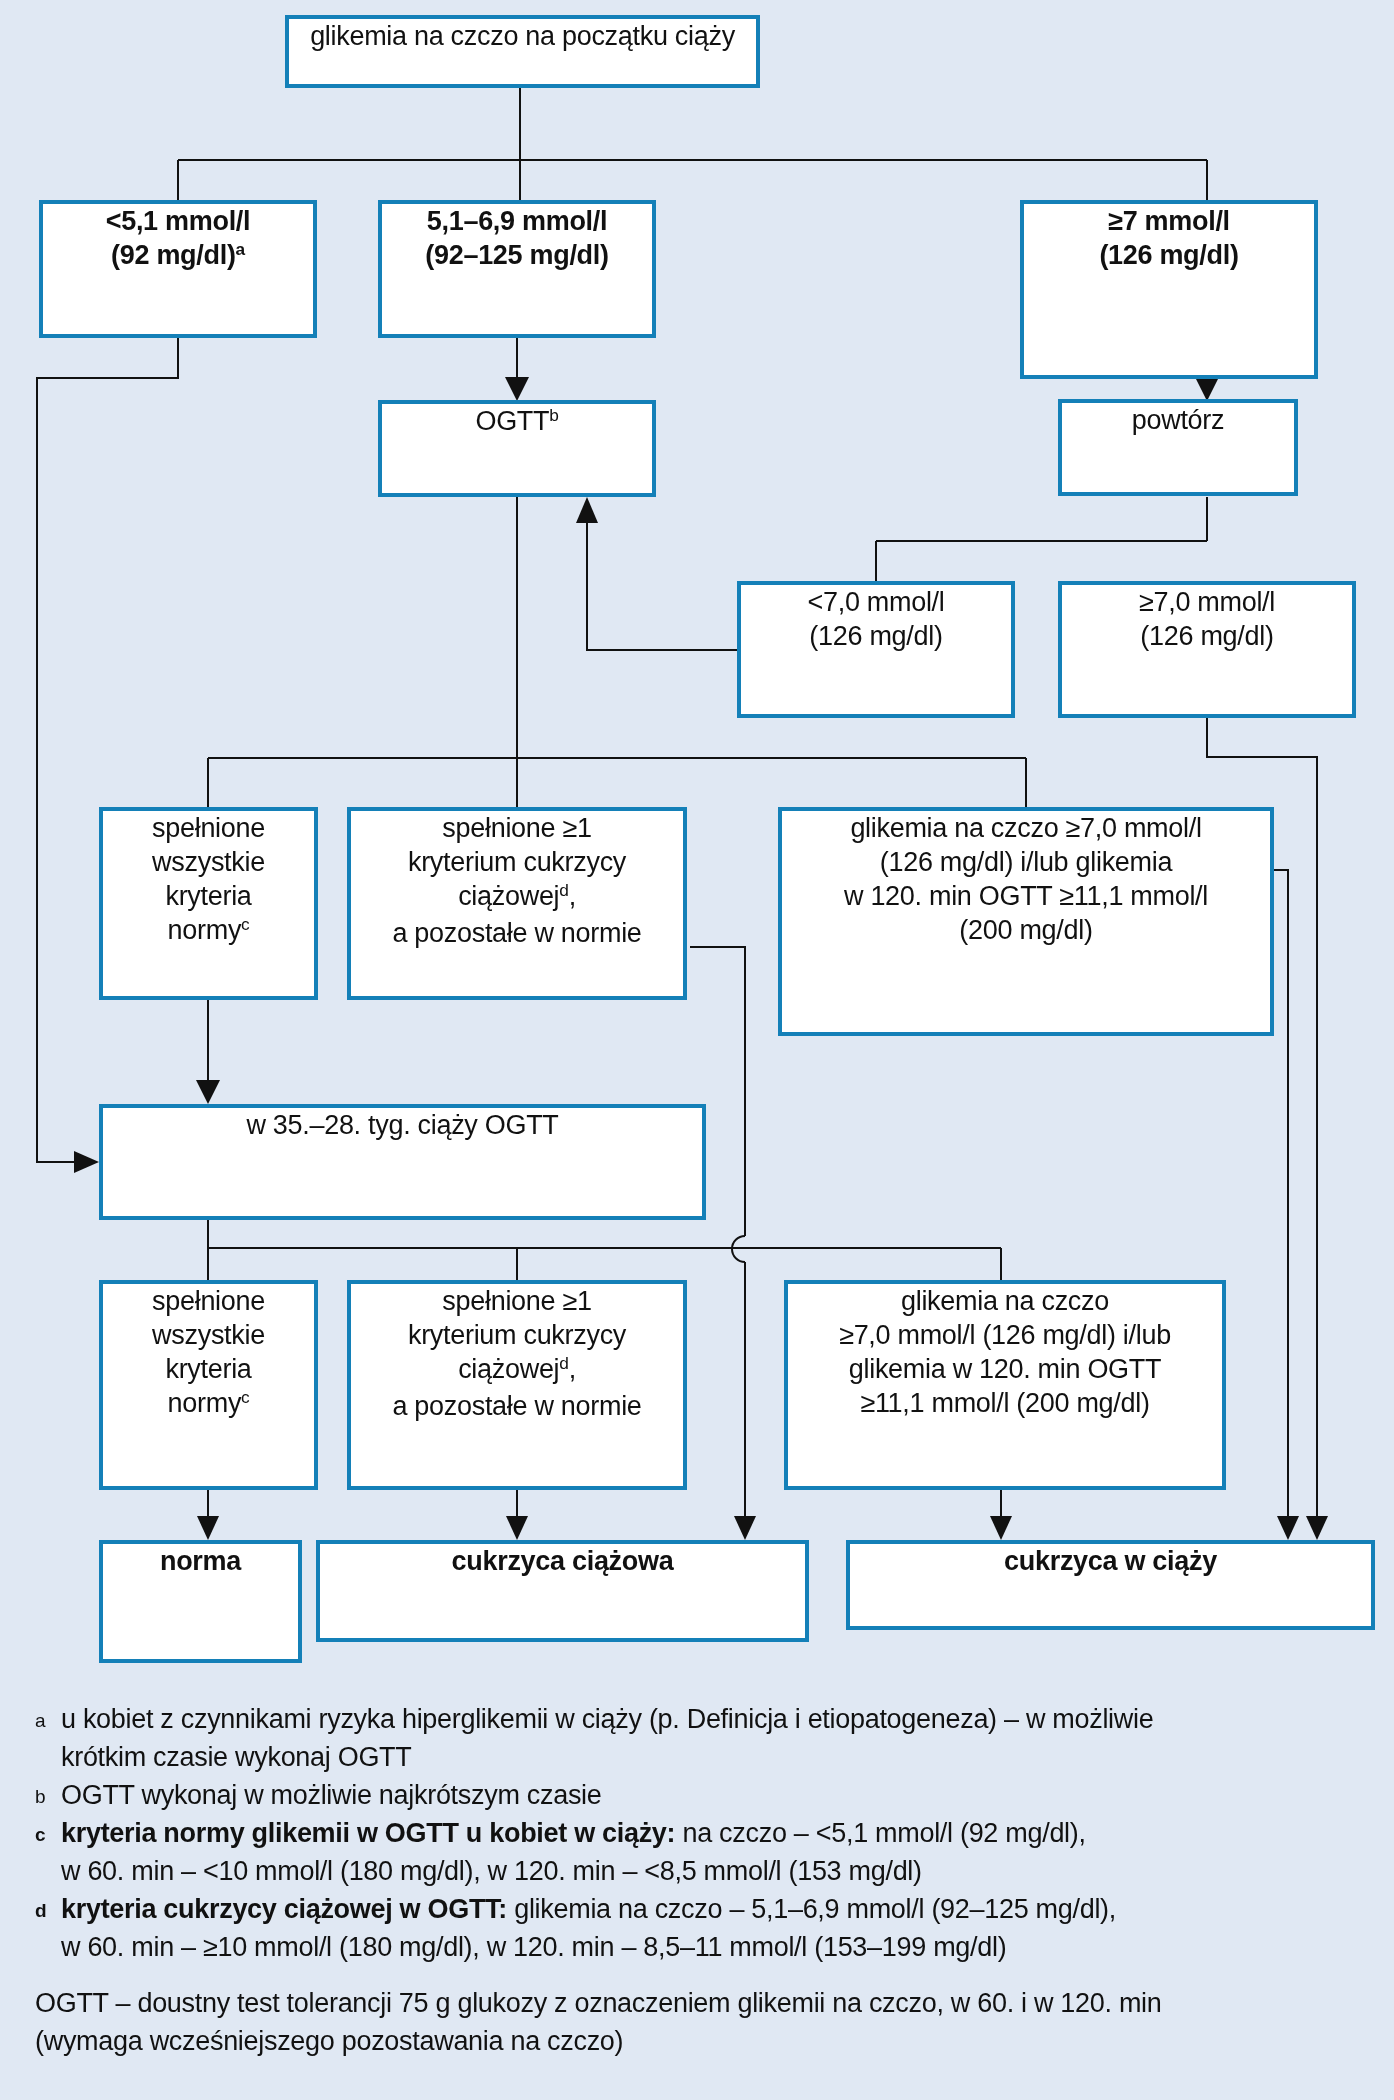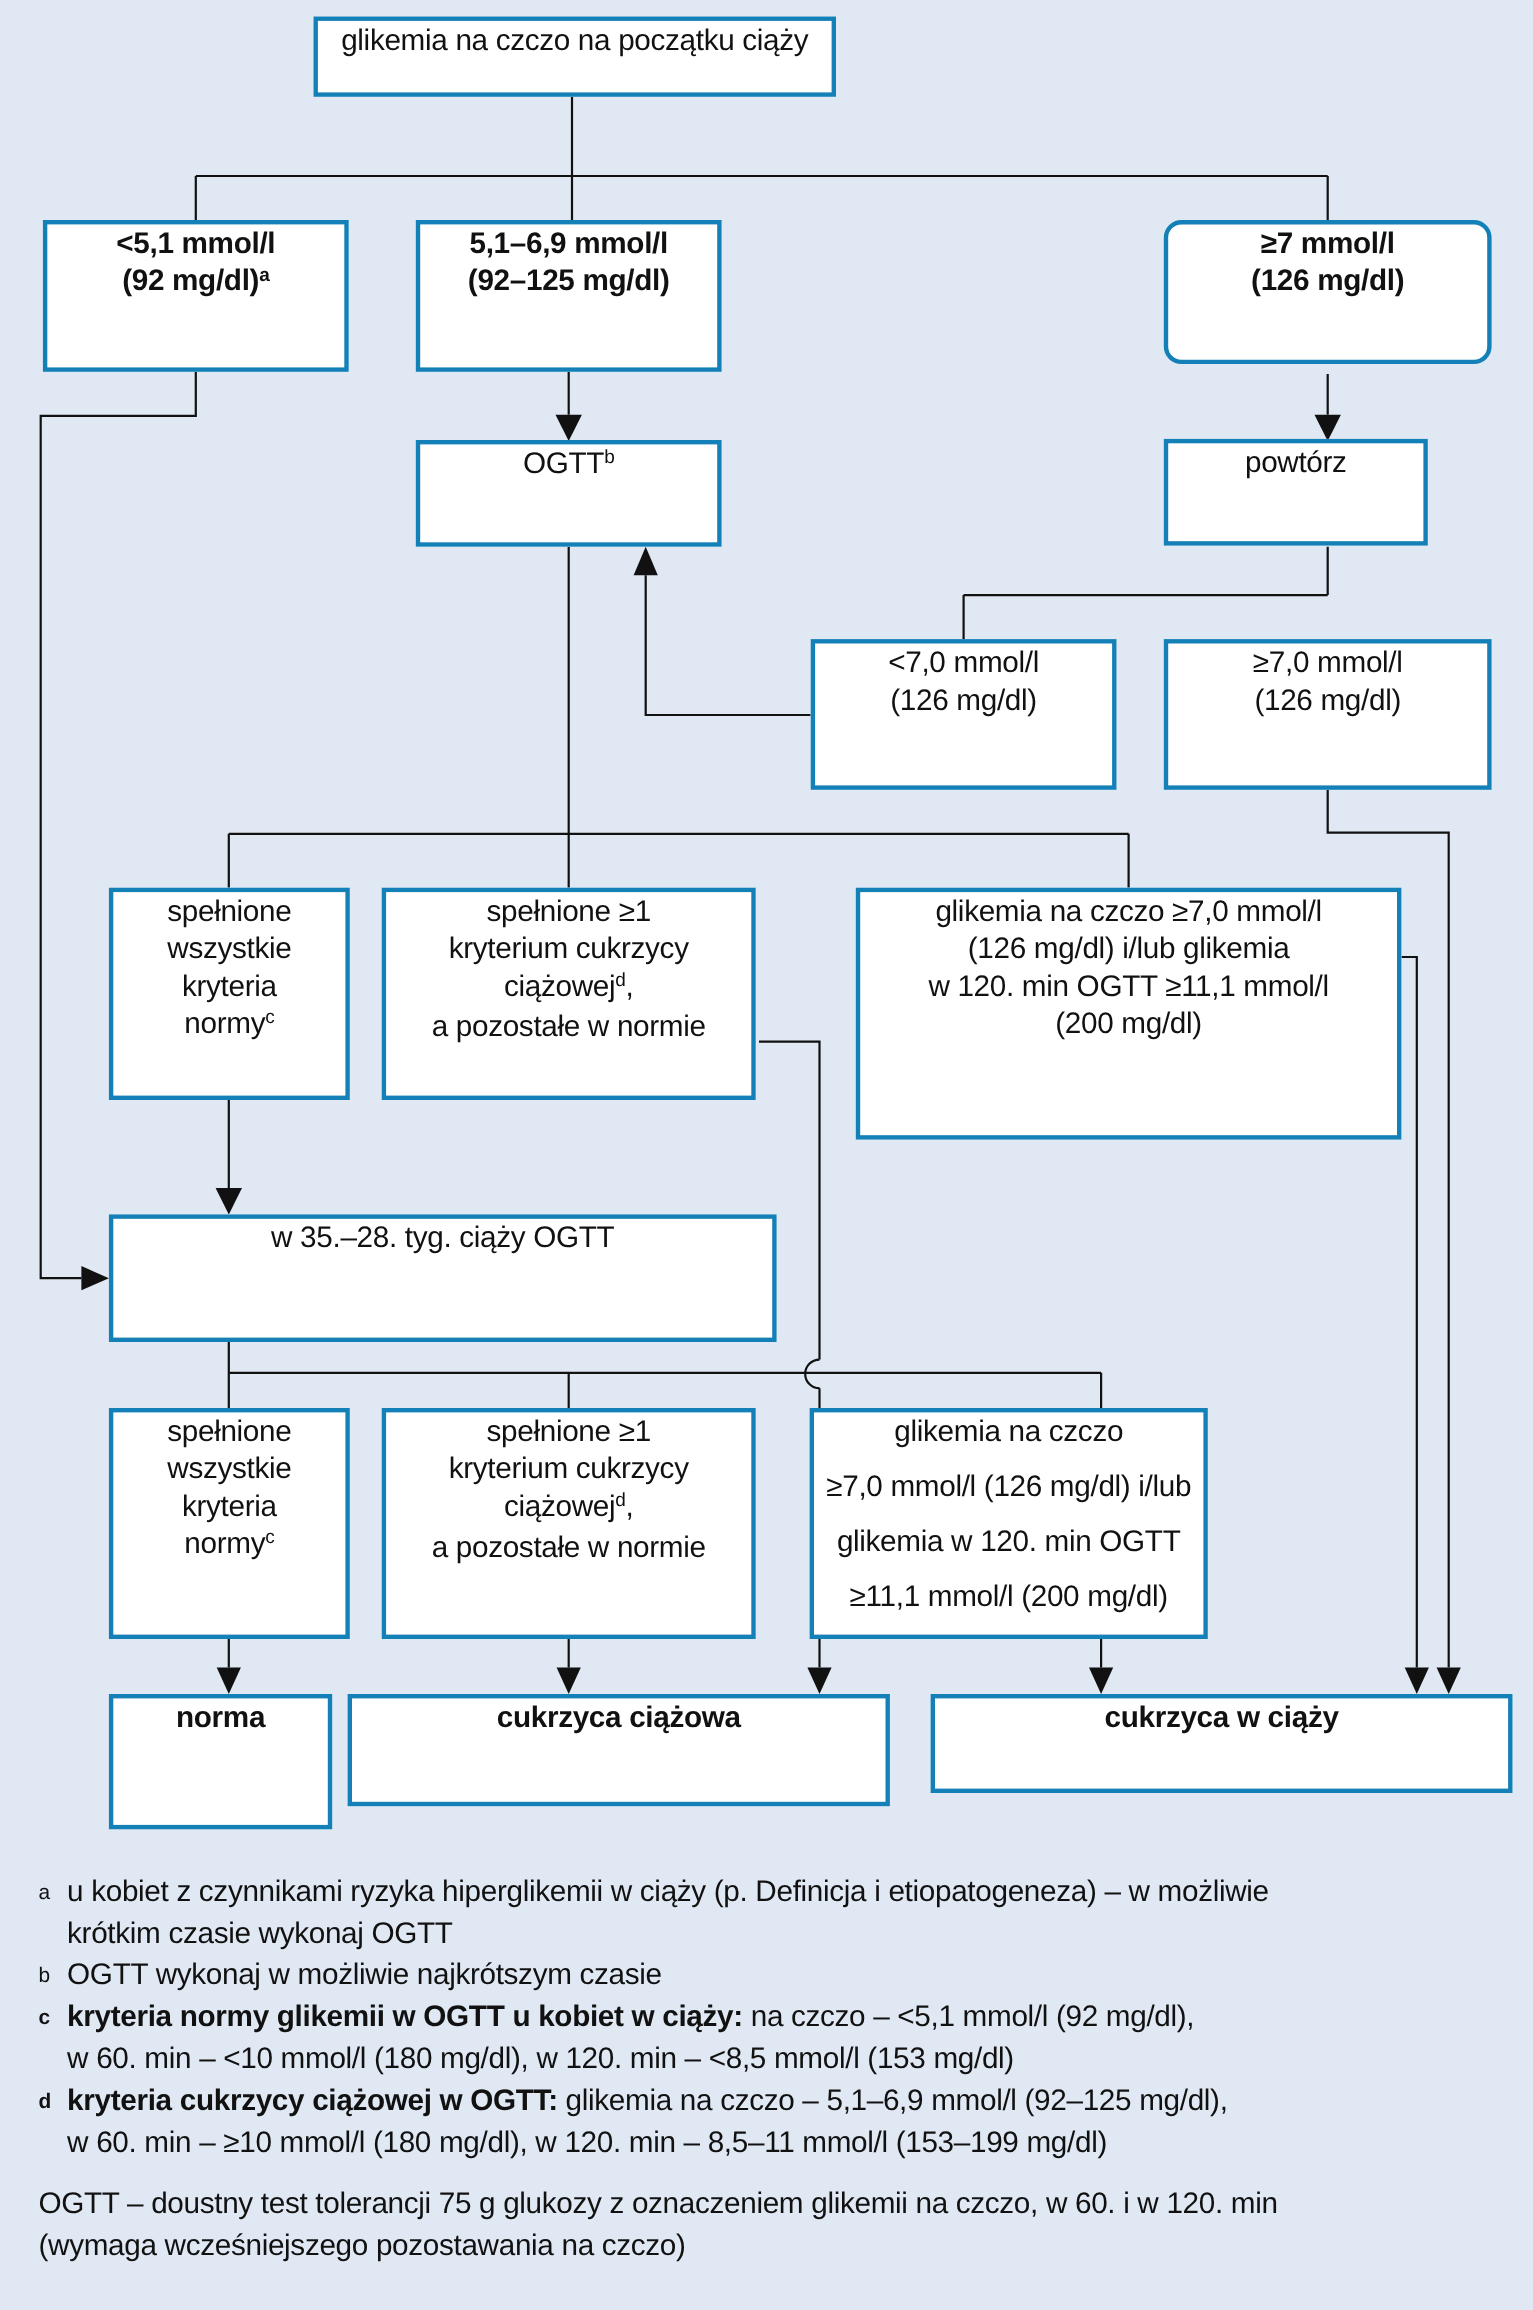--- a/index.html
+++ b/index.html
@@ -80,21 +80,21 @@
   <div class="node bold" style="left:39px;top:200px;width:278px;height:138px;">
     <div>&lt;5,1 mmol/l</div>
     <div><span>(92 mg/dl)</span><span class="sup">a</span></div>
   </div>
 
   <div class="node bold" style="left:378px;top:200px;width:278px;height:138px;">
     <div>5,1–6,9 mmol/l</div>
     <div>(92–125 mg/dl)</div>
   </div>
 
-  <div class="node bold" style="left:1058px;top:200px;width:298px;height:131px;border-radius:16px;">
+  <div class="node bold" style="left:1020px;top:200px;width:298px;height:179px;">
     <div>≥7 mmol/l</div>
     <div>(126 mg/dl)</div>
   </div>
 
   <div class="node" style="left:378px;top:400px;width:278px;height:97px;">
     <div><span>OGTT</span><span class="sup">b</span></div>
   </div>
 
   <div class="node" style="left:1058px;top:399px;width:240px;height:97px;">
     <div>powtórz</div>
@@ -142,21 +142,21 @@
     <div><span>normy</span><span class="sup">c</span></div>
   </div>
 
   <div class="node" style="left:347px;top:1280px;width:340px;height:210px;">
     <div>spełnione ≥1</div>
     <div>kryterium cukrzycy</div>
     <div><span>ciążowej</span><span class="sup">d</span><span>,</span></div>
     <div>a pozostałe w normie</div>
   </div>
 
-  <div class="node" style="left:736px;top:1280px;width:362px;height:210px;gap:16px;">
+  <div class="node" style="left:784px;top:1280px;width:442px;height:210px;">
     <div>glikemia na czczo</div>
     <div>≥7,0 mmol/l (126 mg/dl) i/lub</div>
     <div>glikemia w 120. min OGTT</div>
     <div>≥11,1 mmol/l (200 mg/dl)</div>
   </div>
 
   <div class="node bold" style="left:99px;top:1540px;width:203px;height:123px;">
     <div>norma</div>
   </div>
 

